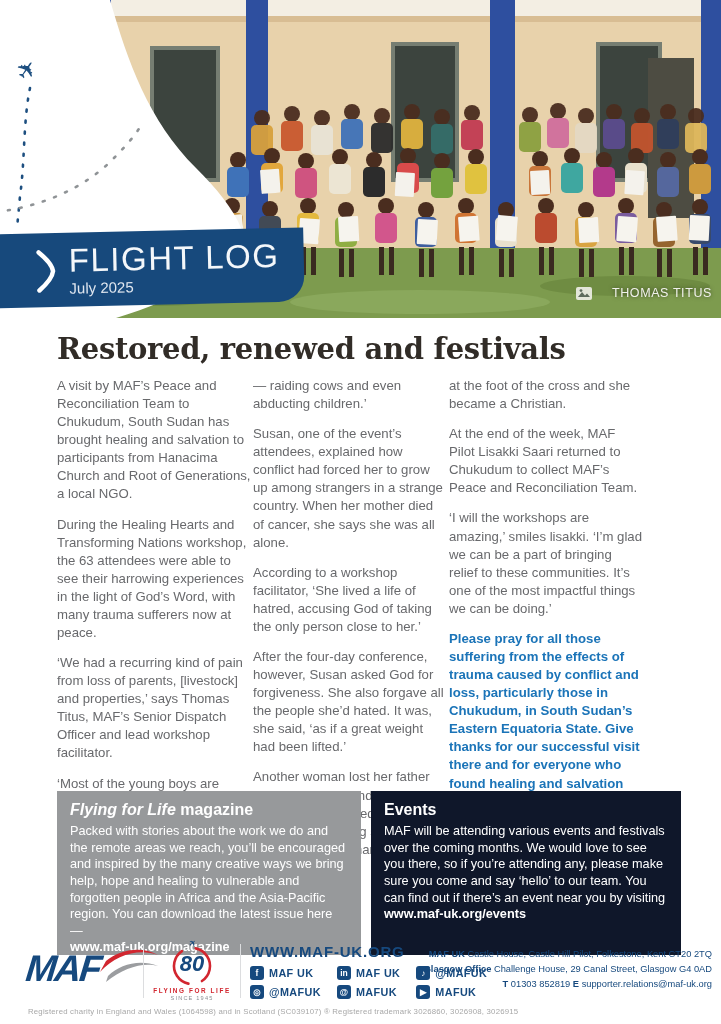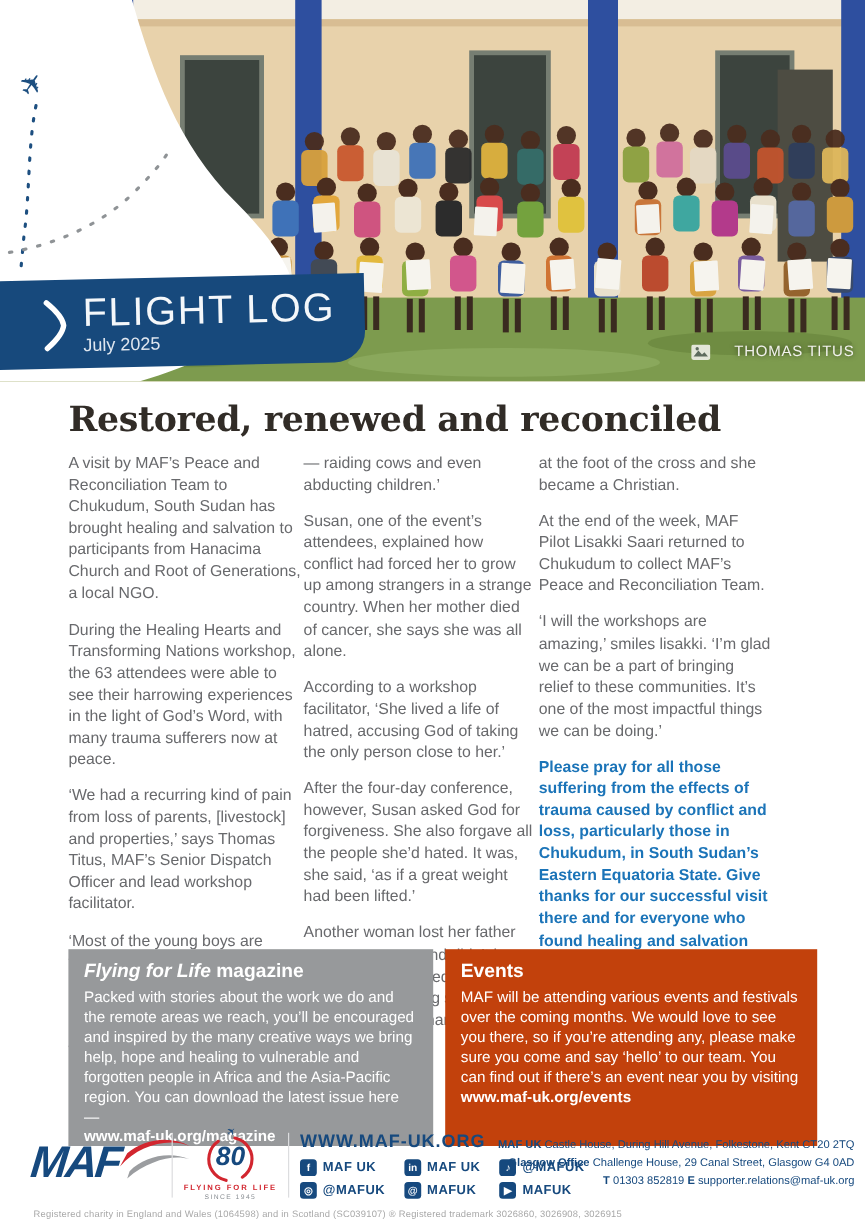--- a/index.html
+++ b/index.html
@@ -27,21 +27,21 @@
               font-family:"DejaVu Serif", serif; font-weight:700; font-size:29px;
               color:#312c27; letter-spacing:-.3px; }
   .cols { position:absolute; left:57px; top:377px; width:608px;
           display:grid; grid-template-columns:194px 194px 194px; column-gap:2px; }
   .cols p { font-size:13.2px; line-height:1.37; color:#68696c; margin-bottom:12px; }
   .cols p.prayer { color:#1b74b8; font-weight:700; margin-top:2px; }
 
   
   .box { position:absolute; top:791px; height:164px; color:#fff; padding:10px 14px 12px 13px; }
   .box-gray { left:57px; width:304px; background:#97999b; }
-  .box-red  { left:371px; width:310px; background:#c2410c; }
+  .box-red  { left:371px; width:310px; background:#0f172a; }
   .box h3 { font-size:16px; font-weight:700; margin-bottom:4px; }
   .box h3 .em { font-style:italic; }
   .box .bodytext { font-size:12.7px; line-height:1.31; }
   .box .boldlink { font-weight:700; font-size:12.7px; line-height:1.31; cursor:pointer; }
 
   
   .footer { position:absolute; left:0; top:938px; width:721px; height:70px; }
   .maf-logo { position:absolute; left:26px; top:12px; width:112px; height:42px; }
   .maf-logo .txt { font-style:italic; font-weight:900; font-size:37px; color:#16497E;
                    letter-spacing:-2px; transform:skewX(-6deg); display:inline-block; line-height:1; }
@@ -211,21 +211,21 @@
     <div class="credit">
       <svg width="16" height="13" viewBox="0 0 16 13">
         <rect width="16" height="13" rx="2" fill="#efefea" opacity=".9"></rect>
         <path d="M2,10 L6,5 L9,8.5 L11,6.5 L14,10 Z" fill="#5d6b5d"></path>
         <circle cx="5" cy="3.6" r="1.4" fill="#5d6b5d"></circle>
       </svg>
       <span>THOMAS TITUS</span>
     </div>
   </div>
 
-  <h1 class="headline">Restored, renewed and reconciled</h1>
+  <h1 class="headline">Restored, renewed and festivals</h1>
 
   <div class="cols">
     <div class="col">
       <p>A visit by MAF’s Peace and Reconciliation Team to Chukudum, South Sudan has brought healing and salvation to participants from Hanacima Church and Root of Generations, a local NGO.</p>
       <p>During the Healing Hearts and Transforming Nations workshop, the 63 attendees were able to see their harrowing experiences in the light of God’s Word, with many trauma sufferers now at peace.</p>
       <p>‘We had a recurring kind of pain from loss of parents, [livestock] and properties,’ says Thomas Titus, MAF’s Senior Dispatch Officer and lead workshop facilitator.</p>
       <p>‘Most of the young boys are feeling the impact of these losses. There’s a lot of violence between local tribes and neighbouring communities, and with the Turkana and Karamoja in Kenya and Uganda</p>
     </div>
     <div class="col">
       <p>— raiding cows and even abducting children.’</p>
@@ -303,21 +303,21 @@
           <span class="slabel">MAFUK</span>
         </div>
         <div class="soc">
           <span class="sicon">▶</span>
           <span class="slabel">MAFUK</span>
         </div>
       </div>
     </div>
 
     <div class="addr">
-      <div><b>MAF UK</b><span> Castle House, During Hill Avenue, Folkestone, Kent CT20 2TQ</span></div>
+      <div><b>MAF UK</b><span> Castle House, Castle Hill Pilot, Folkestone, Kent CT20 2TQ</span></div>
       <div><b>Glasgow Office</b><span> Challenge House, 29 Canal Street, Glasgow G4 0AD</span></div>
       <div><b>T</b><span> 01303 852819  </span><b>E</b><span> supporter.relations@maf-uk.org</span></div>
     </div>
   </div>
 
   <div class="legal">Registered charity in England and Wales (1064598) and in Scotland (SC039107)  ® Registered trademark 3026860, 3026908, 3026915</div>
 
 </div>
 
 </body></html>

